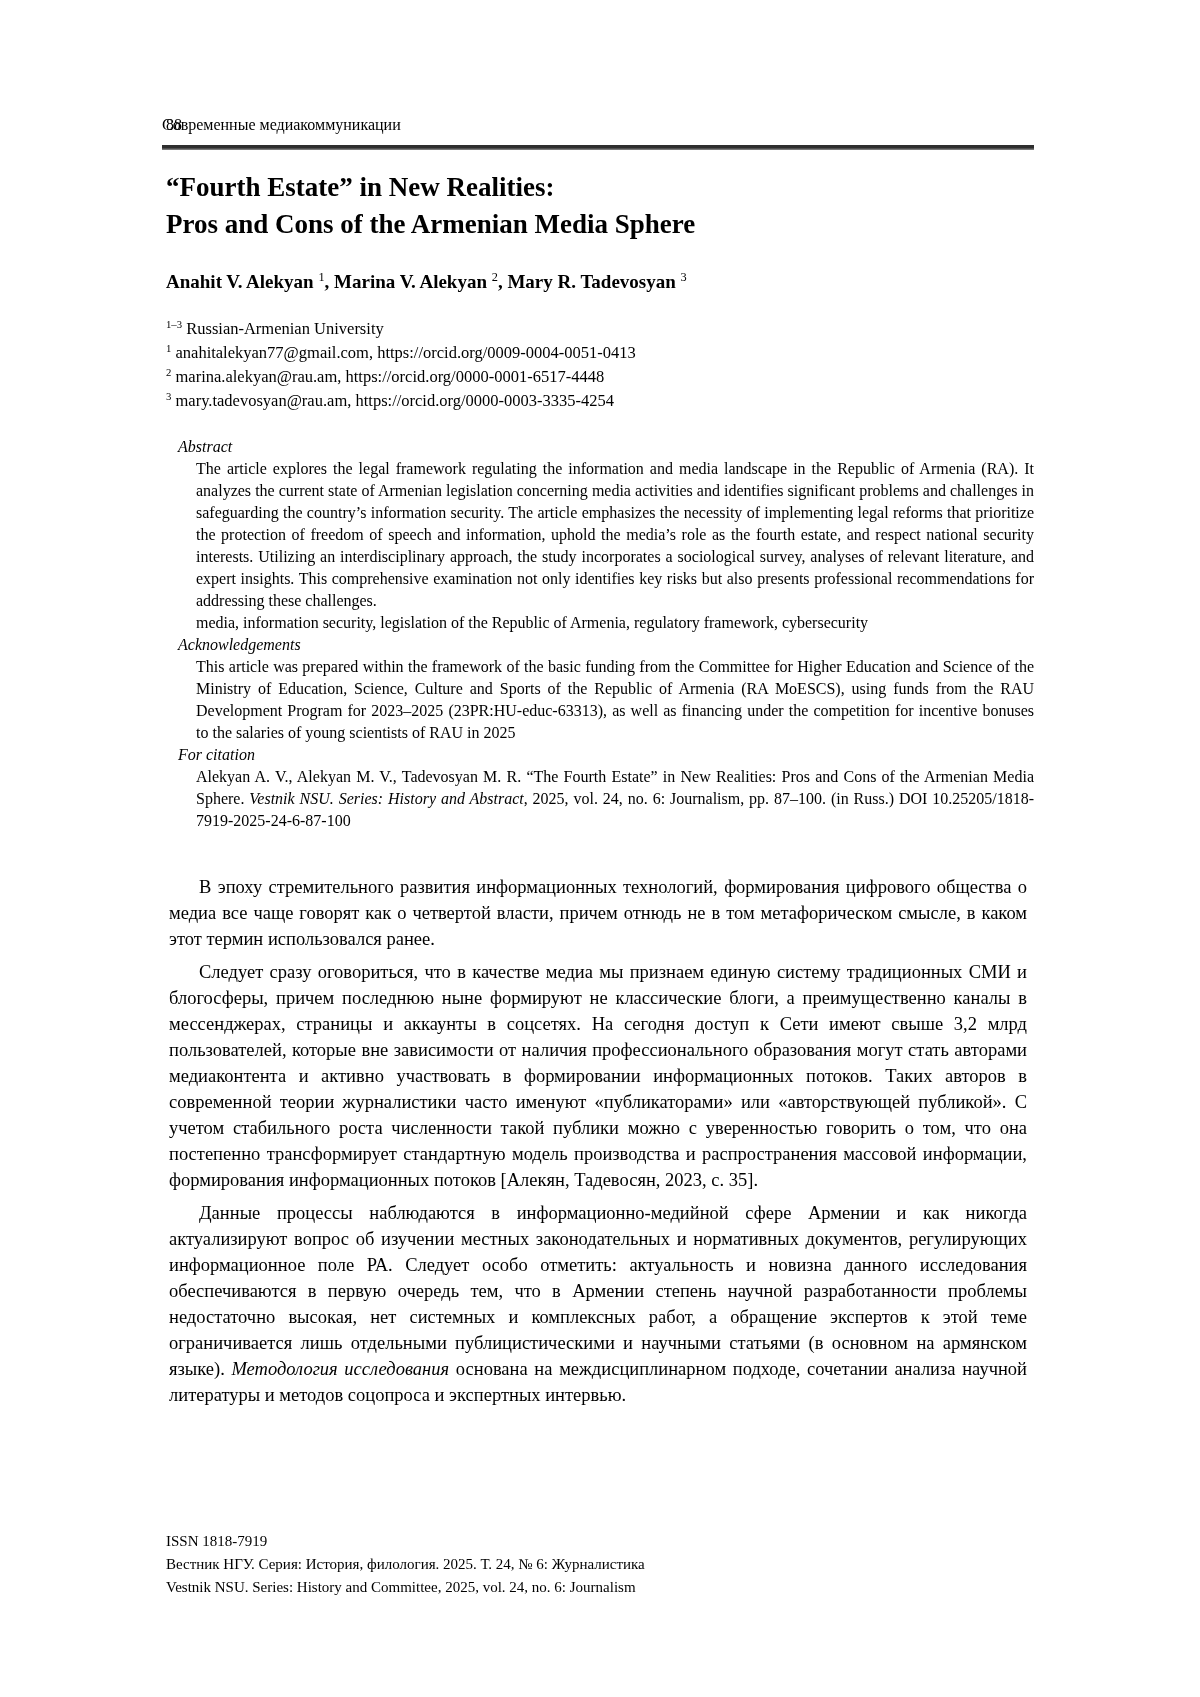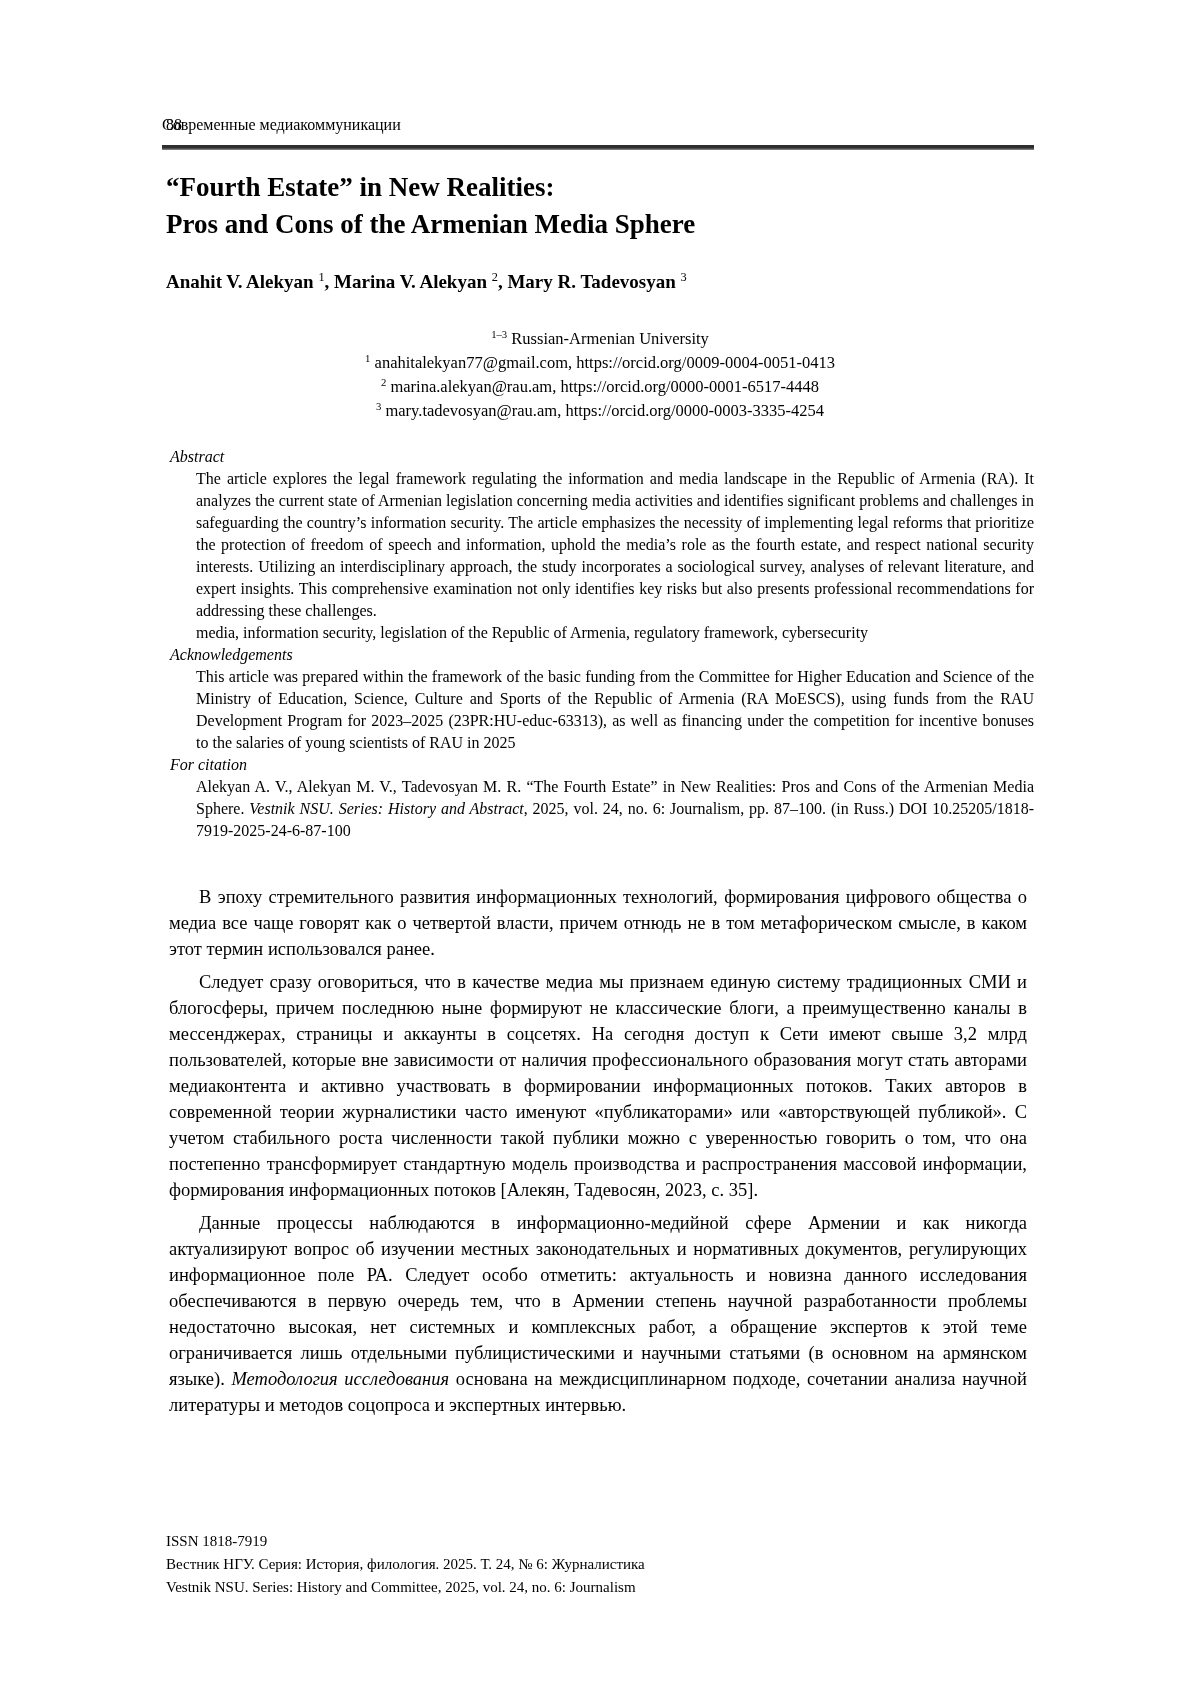--- a/index.html
+++ b/index.html
@@ -43,24 +43,24 @@
   }
   .title .tline { display: block; }
   
   .authors {
     margin: 27px 0 0 4px;
     font-size: 19px;
     line-height: 24px;
     font-weight: 400;
   }
   
-  .affiliation { margin: 33px 0 0 4px; font-size: 16.5px; line-height: 24px; text-align: center; }
+  .affiliation { margin: 23px 0 0 4px; font-size: 16.5px; line-height: 24px; }
   
   .front { margin-top: 23px; font-size: 16px; line-height: 22px; }
-  .sec-label { font-style: italic; margin-left: 8px; }
+  .sec-label { font-style: italic; margin-left: 16px; }
   .sec-content { margin-left: 34px; text-align: justify; }
   
   .body-text {
     margin-top: 42px;
     font-size: 18.5px;
     line-height: 26px;
     text-align: justify;
   }
   .body-text p { margin: 7px; text-indent: 30px; }
   

